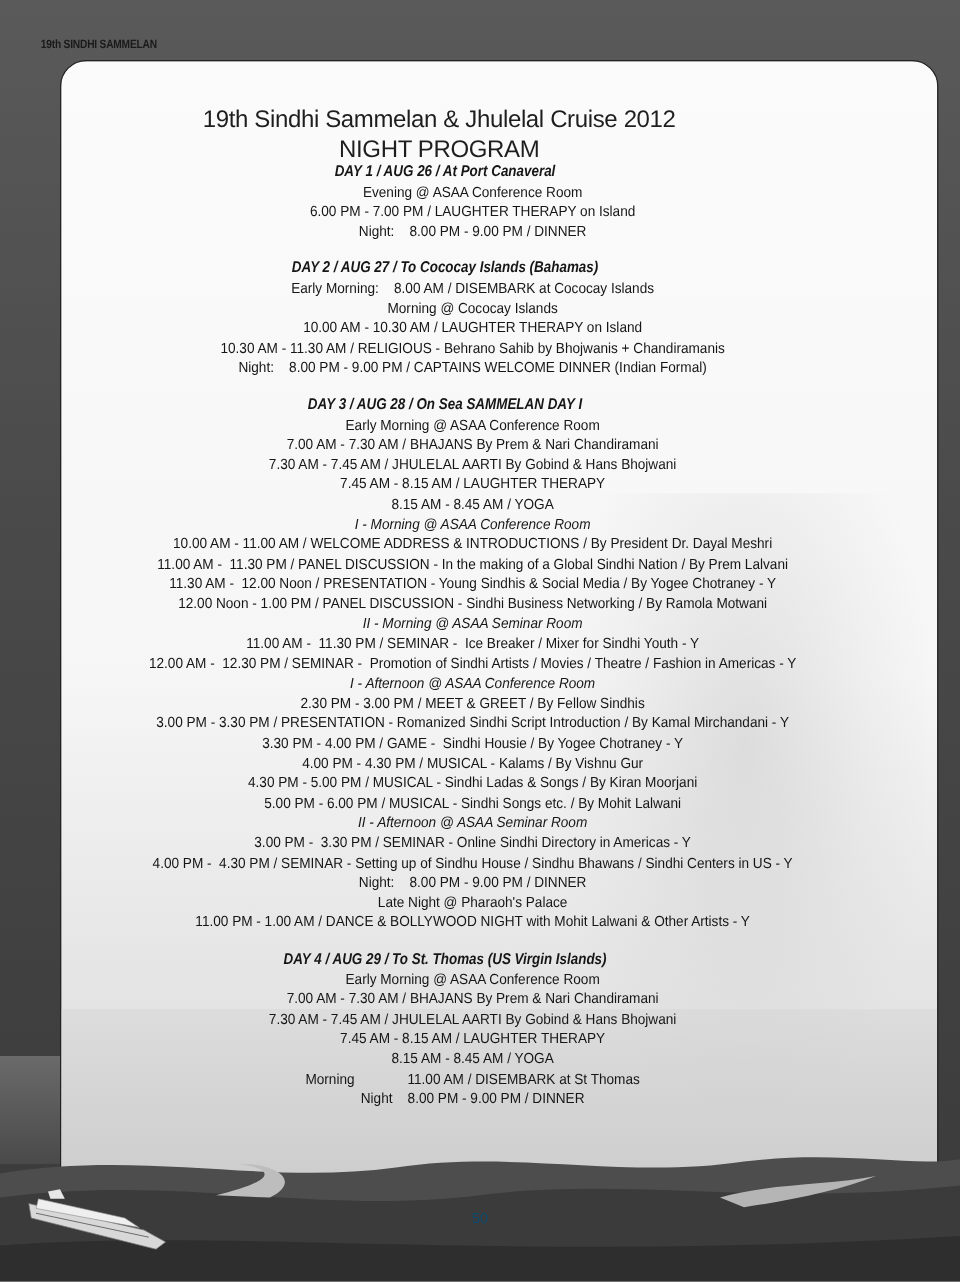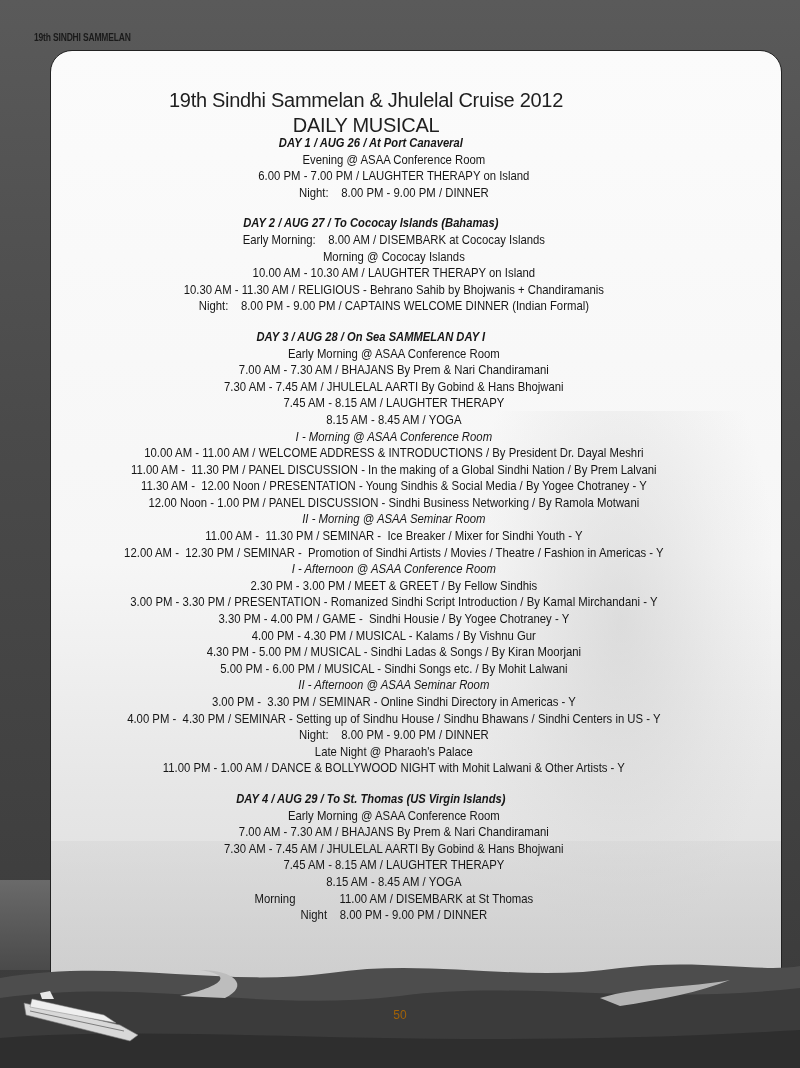--- a/index.html
+++ b/index.html
@@ -42,42 +42,42 @@
     transform: scaleX(0.86); transform-origin: left; white-space: nowrap;
     margin-left: 2px;
   }
   .line { white-space: pre; transform: scaleX(0.93); transform-origin: left; }
   .line.sub { font-style: italic; }
   .wave1 {
     position: absolute; left: 0; top: 958px; width: 800px; height: 110px;
   }
   .page-num {
     position: absolute; left: 0; width: 800px; top: 1008px; text-align: center;
-    color: #a16207; font-size: 12px;
+    color: #0c4a6e; font-size: 12px;
   }
   .ship-icon { position: absolute; left: 20px; top: 985px; }
   .left-photo {
     position: absolute; left: 0; top: 880px; width: 50px; height: 90px;
     background: linear-gradient(180deg, #6a6a6a, #4a4a4a);
   }
 </style>
 </head>
 <body>
 
 <div class="left-photo"></div>
 
 <div class="running-header">19th SINDHI SAMMELAN</div>
 
 <div class="panel">
   <div class="ship-bg"></div>
   <div class="dock-bg"></div>
 
   <div class="title-block">
     <div class="title-line1">19th Sindhi Sammelan &amp; Jhulelal Cruise 2012</div>
-    <div class="title-line2">DAILY MUSICAL</div>
+    <div class="title-line2">NIGHT PROGRAM</div>
   </div>
 
   <div class="content" id="content">
       <div class="day">
         <div class="day-head">DAY 1 / AUG 26 / At Port Canaveral</div>
         <div class="line">Evening @ ASAA Conference Room</div>
         <div class="line">6.00 PM - 7.00 PM / LAUGHTER THERAPY on Island</div>
         <div class="line">Night:    8.00 PM - 9.00 PM / DINNER</div>
       </div>
       <div class="day">

